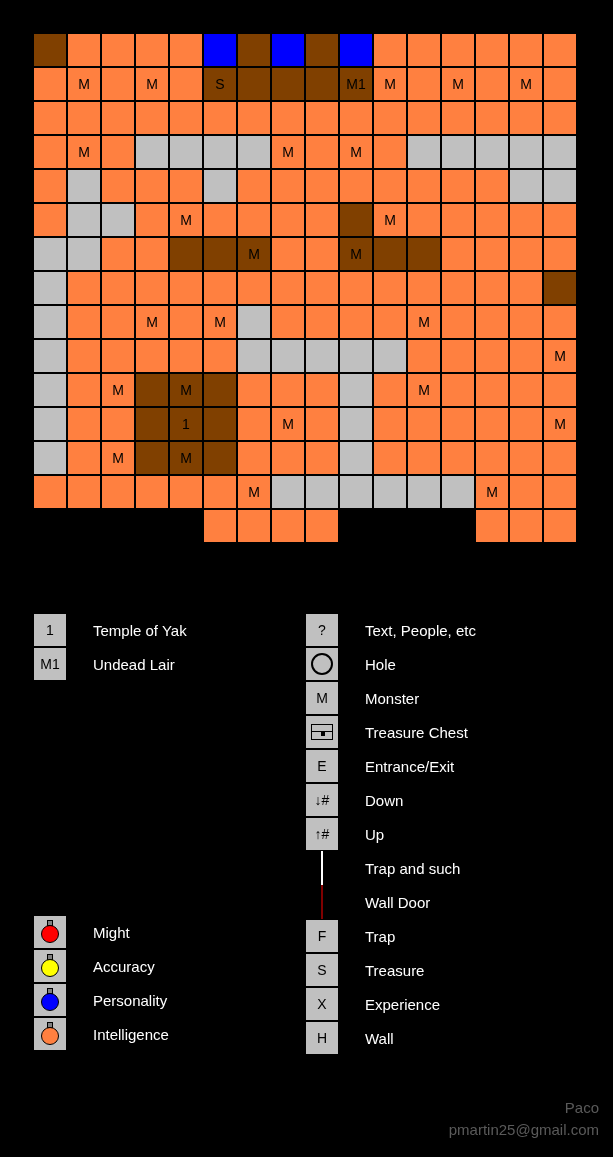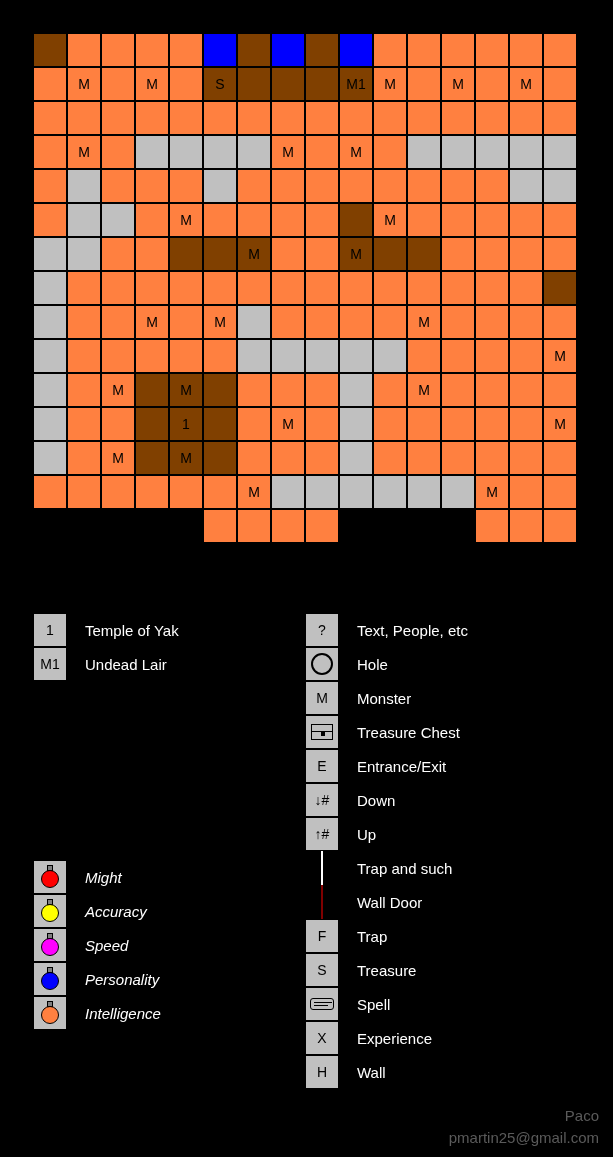--- a/index.html
+++ b/index.html
@@ -16,46 +16,46 @@
   .c-brown{background:#804000;}
   .c-blue{background:#0000ff;}
   .c-black{background:#000;border-color:#000;}
 
   
   .legend-row{display:flex;align-items:center;height:34px;}
   .swatch{width:34px;height:34px;box-sizing:border-box;border:1px solid #000;
           background:#c0c0c0;display:flex;align-items:center;justify-content:center;
           color:#000;font-size:14px;}
   .swatch.blank{background:transparent;border:none;}
-  .lbl{margin-left:18px;font-size:15px;color:#fff;white-space:nowrap;}
+  .lbl{margin-left:26px;font-size:15px;color:#fff;white-space:nowrap;}
 
   #legend-left{position:absolute;left:33px;top:613px;}
   #legend-right{position:absolute;left:305px;top:613px;}
-  #legend-stats{position:absolute;left:33px;top:860px;font-style:italic;}
+  #legend-stats{position:absolute;left:33px;top:915px;}
 
   
   .potion{width:20px;height:24px;position:relative;}
   .potion .neck{position:absolute;left:7px;top:0;width:6px;height:6px;background:#808080;border:1px solid #000;box-sizing:border-box;}
   .potion .body{position:absolute;left:1px;top:5px;width:18px;height:18px;border-radius:50%;border:1px solid #000;box-sizing:border-box;}
 
   
   .wall-line{width:2px;height:34px;background:#ffffff;margin:0 16px;}
   .door-line{width:2px;height:34px;background:#800000;margin:0 16px;}
 
   .hole-circle{width:22px;height:22px;border:2px solid #000;border-radius:50%;box-sizing:border-box;}
   .chest{width:22px;height:16px;border:1px solid #000;box-sizing:border-box;background:#c0c0c0;position:relative;}
   .chest:before{content:"";position:absolute;left:0;top:6px;width:100%;height:1px;background:#000;}
   .chest:after{content:"";position:absolute;left:9px;top:6px;width:4px;height:5px;background:#000;}
   .scroll{width:24px;height:12px;border:1px solid #000;box-sizing:border-box;background:#c0c0c0;
           border-radius:3px;position:relative;}
   .scroll:before{content:"";position:absolute;left:3px;top:3px;width:18px;height:1px;background:#000;}
   .scroll:after{content:"";position:absolute;left:3px;top:6px;width:14px;height:1px;background:#000;}
 
   
-  #sig{position:absolute;right:14px;bottom:8px;text-align:right;color:#5a5a5a;font-size:15px;line-height:22px;}
+  #sig{position:absolute;right:14px;bottom:16px;text-align:right;color:#5a5a5a;font-size:15px;line-height:22px;}
 </style>
 </head>
 <body>
 
 <div id="map">
     <div class="map-row">
       <div class="cell c-brown"></div>
       <div class="cell c-orange"></div>
       <div class="cell c-orange"></div>
       <div class="cell c-orange"></div>
@@ -382,26 +382,20 @@
       </div>
       <div class="lbl">Wall Door</div>
     </div>
     <div class="legend-row">
       <div class="swatch">F</div>
       <div class="lbl">Trap</div>
     </div>
     <div class="legend-row">
       <div class="swatch">S</div>
       <div class="lbl">Treasure</div>
-    </div>
-    <div class="legend-row">
-      <div class="swatch">
-        <div class="scroll"></div>
-      </div>
-      <div class="lbl">Spell</div>
     </div>
     <div class="legend-row">
       <div class="swatch">X</div>
       <div class="lbl">Experience</div>
     </div>
     <div class="legend-row">
       <div class="swatch">H</div>
       <div class="lbl">Wall</div>
     </div>
   </div>
@@ -422,29 +416,20 @@
           <div class="neck"></div>
           <div class="body" style="background: rgb(255, 255, 0);"></div>
         </div>
       </div>
       <div class="lbl">Accuracy</div>
     </div>
     <div class="legend-row">
       <div class="swatch">
         <div class="potion">
           <div class="neck"></div>
-          <div class="body" style="background: rgb(255, 0, 255);"></div>
-        </div>
-      </div>
-      <div class="lbl">Speed</div>
-    </div>
-    <div class="legend-row">
-      <div class="swatch">
-        <div class="potion">
-          <div class="neck"></div>
           <div class="body" style="background: rgb(0, 0, 255);"></div>
         </div>
       </div>
       <div class="lbl">Personality</div>
     </div>
     <div class="legend-row">
       <div class="swatch">
         <div class="potion">
           <div class="neck"></div>
           <div class="body" style="background: rgb(255, 128, 64);"></div>

